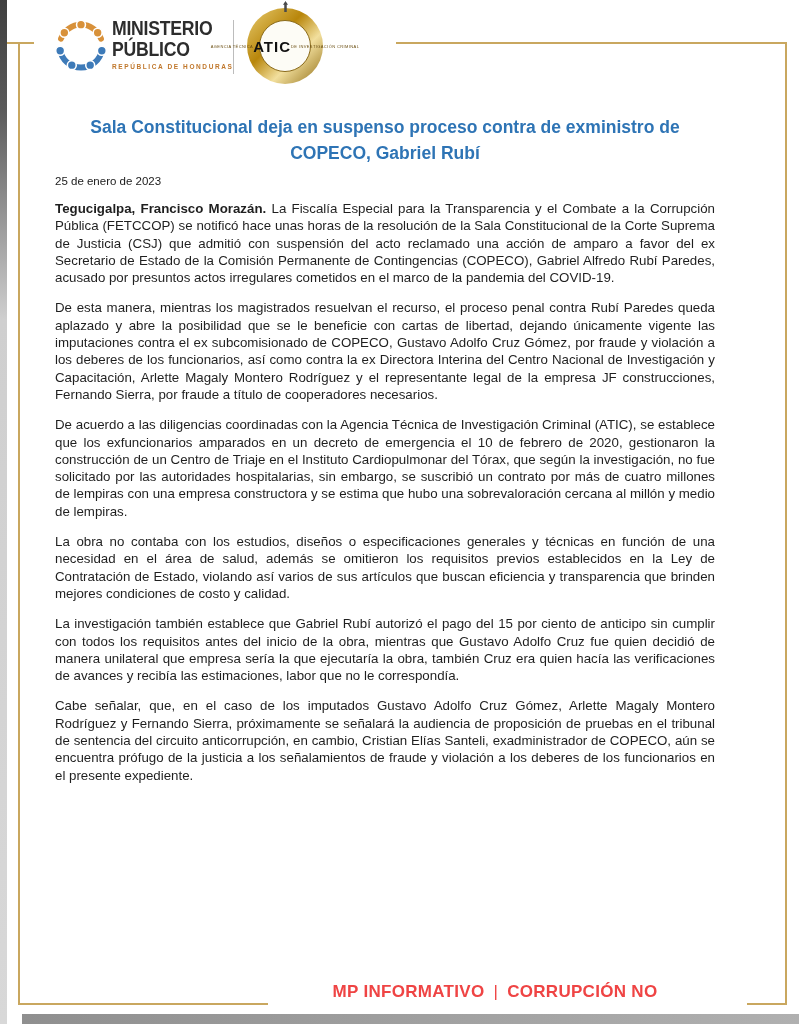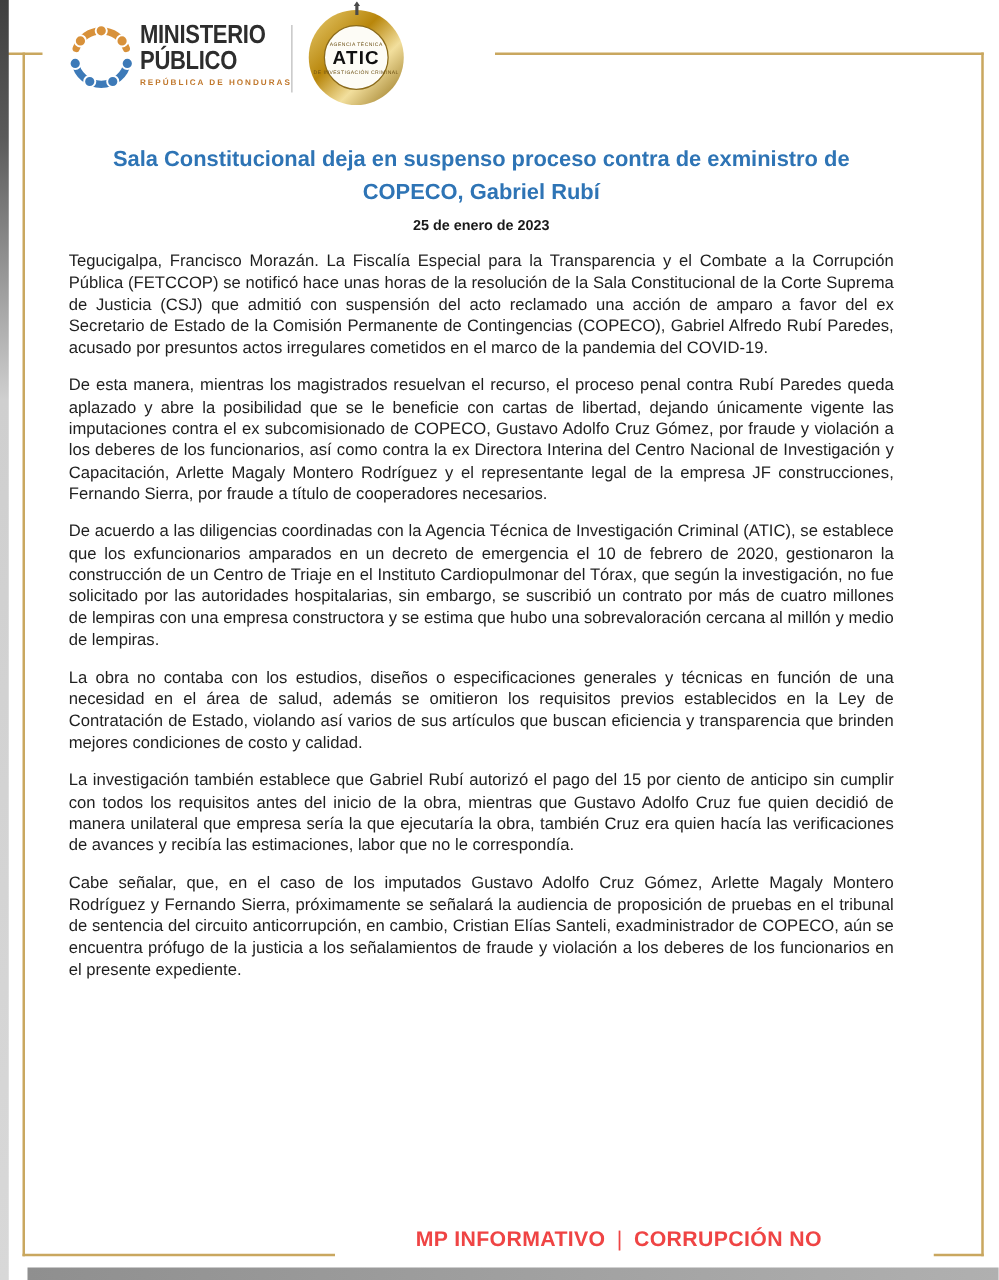--- a/index.html
+++ b/index.html
@@ -48,49 +48,49 @@
   .logo-divider { position:absolute; left:233px; top:20px; width:1px; height:54px; background:#bcbcbc; }
   .atic-badge {
     position:absolute; left:247px; top:8px;
     width:76px; height:76px; border-radius:50%;
     background:linear-gradient(135deg,#e9cd72 0%,#b8860b 40%,#f2df9d 65%,#8f6c14 100%);
     display:flex; align-items:center; justify-content:center;
   }
   .atic-inner {
     width:50px; height:50px; border-radius:50%; background:#fdfcf6;
     border:1px solid #8a6a1a;
-    display:flex; flex-direction:column; align-items:center; justify-content:center;
+    display:flex; flex-direction:row; align-items:center; justify-content:center;
   }
   .atic-arc { font-size:4px; color:#6b4f12; letter-spacing:0.4px; white-space:nowrap; }
   .atic-center { font-size:15px; font-weight:800; letter-spacing:1px; color:#101010; line-height:15px; margin:1px 0; }
   .atic-crest {
     position:absolute; top:-7px; left:34px; width:9px; height:11px; background:#4a4a4a;
     clip-path:polygon(50% 0%,78% 35%,64% 35%,64% 100%,36% 100%,36% 35%,22% 35%);
   }
 
   
   .content { padding:0 84px 0 55px; }
   .article-title {
     margin-top:16px;
     text-align:center;
     color:#2e74b5;
     font-size:17.5px; font-weight:700; line-height:26px;
   }
   .article-date {
     margin-top:9px;
-    text-align:center;
-    font-size:11.5px; font-weight:700; color:#1a1a1a;
+    text-align:left;
+    font-size:11.5px; font-weight:400; color:#1a1a1a;
   }
   .body-text { margin-top:13px; }
   .body-text p {
     margin:0 0 13px 0;
     font-size:13.3px; line-height:17.3px; color:#1f1f1f;
     text-align:justify;
   }
-  .lead { font-weight:400; }
+  .lead { font-weight:700; }
 
   
   .footer-text {
     position:absolute; top:982px; left:495px; transform:translateX(-50%);
     font-size:17px; font-weight:700; letter-spacing:0.3px; color:#ef4444;
     white-space:nowrap; z-index:2;
   }
   .footer-sep { font-weight:400; padding:0 9px; }
 </style>
 </head>

